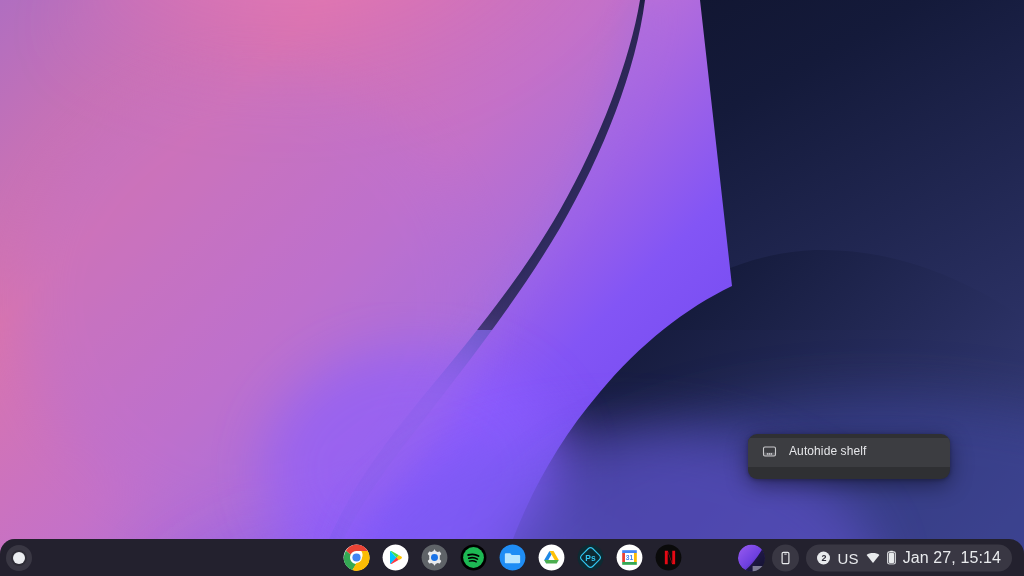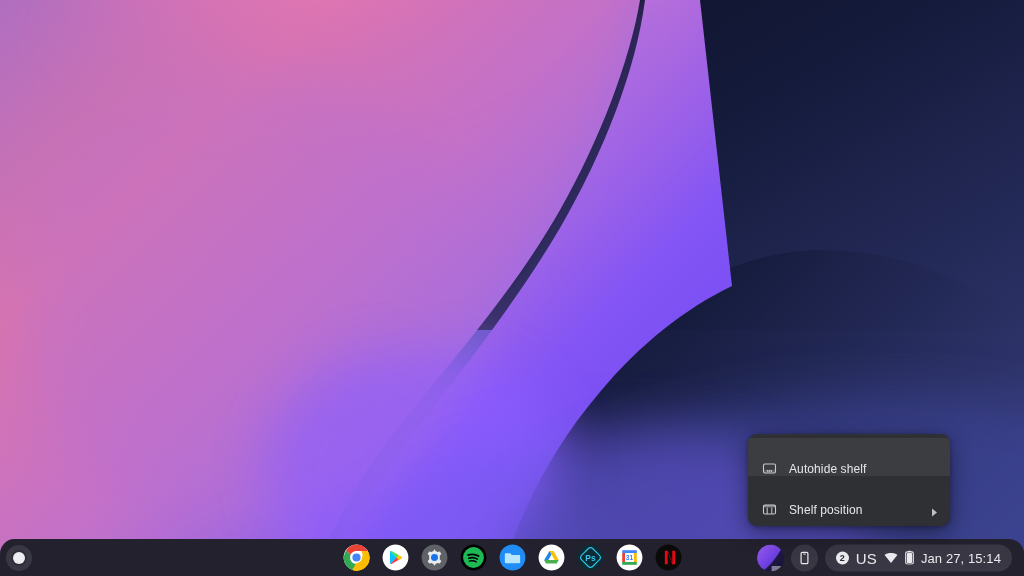--- a/index.html
+++ b/index.html
@@ -24,23 +24,23 @@
     left:748px; top:434px;
     width:202px;
     background:#2f3033;
     border-radius:9px;
     padding:4px 0 6px 0;
     box-shadow:0 6px 22px rgba(0,0,0,.42), 0 1px 4px rgba(0,0,0,.3);
     overflow:hidden;
     z-index:30;
   }
   .menu-item{
-    display:flex; align-items:flex-end;
-    height:38px;
-    padding:12px 12px 0 14px;
+    display:flex; align-items:flex-start;
+    height:29px;
+    padding:6px 12px 0 14px;
     gap:12px;
     cursor:default;
     position:relative;
   }
   .menu-item.highlighted{ background:#3c3d41; }
   .menu-item .mi-icon{
     width:15px; height:15px;
     flex:0 0 15px;
     display:flex; align-items:center; justify-content:center;
     color:#c9cacd;
@@ -151,21 +151,21 @@
   }
   .ime-label{
     font-size:15px; color:#e8eaed; letter-spacing:.2px;
   }
   .tray-ico{
     display:flex; align-items:center; justify-content:center;
     color:#e8eaed;
   }
   .tray-ico svg{ display:block; }
   #clock-label{
-    font-size:13px; color:#e8eaed; white-space:nowrap; letter-spacing:.1px;
+    font-size:16px; color:#e8eaed; white-space:nowrap; letter-spacing:.1px;
   }
 </style>
 </head>
 <body>
 
 <div id="wallpaper">
   <svg viewBox="0 0 1024 576" preserveAspectRatio="none">
     <defs>
       <linearGradient id="gDark" x1="0" y1="0" x2="1" y2="1">
         <stop offset="0%" stop-color="#0a0b1a"></stop>
@@ -274,36 +274,20 @@
         <circle cx="5.6" cy="9.9" r="0.85" fill="currentColor"></circle>
         <circle cx="7.5" cy="9.9" r="0.85" fill="currentColor"></circle>
         <circle cx="9.4" cy="9.9" r="0.85" fill="currentColor"></circle>
       </svg>
     </span>
     <span class="mi-label">Autohide shelf</span>
   </div>
 
   <div class="menu-gap"></div>
 
-  <div class="menu-item">
-    <span class="mi-icon">
-      <svg width="15" height="15" viewBox="0 0 15 15" fill="none">
-        <rect x="1.5" y="3" width="12" height="9" rx="1.4" stroke="currentColor" stroke-width="1.1"></rect>
-        <rect x="1.5" y="3" width="12" height="2.4" fill="currentColor" opacity="0.55"></rect>
-        <line x1="5.2" y1="5.6" x2="5.2" y2="12" stroke="currentColor" stroke-width="1"></line>
-        <line x1="9.8" y1="5.6" x2="9.8" y2="12" stroke="currentColor" stroke-width="1"></line>
-      </svg>
-    </span>
-    <span class="mi-label">Shelf position</span>
-    <span class="mi-arrow">
-      <svg width="7" height="9" viewBox="0 0 7 9">
-          <path d="M1 0.6 L6 4.5 L1 8.4 Z" fill="currentColor"></path>
-        </svg>
-    </span>
-  </div>
 
   <div class="menu-gap"></div>
 
 </div>
 
 <div id="shelf">
 
   <div id="launcher-button">
     <span class="dot"></span>
   </div>

